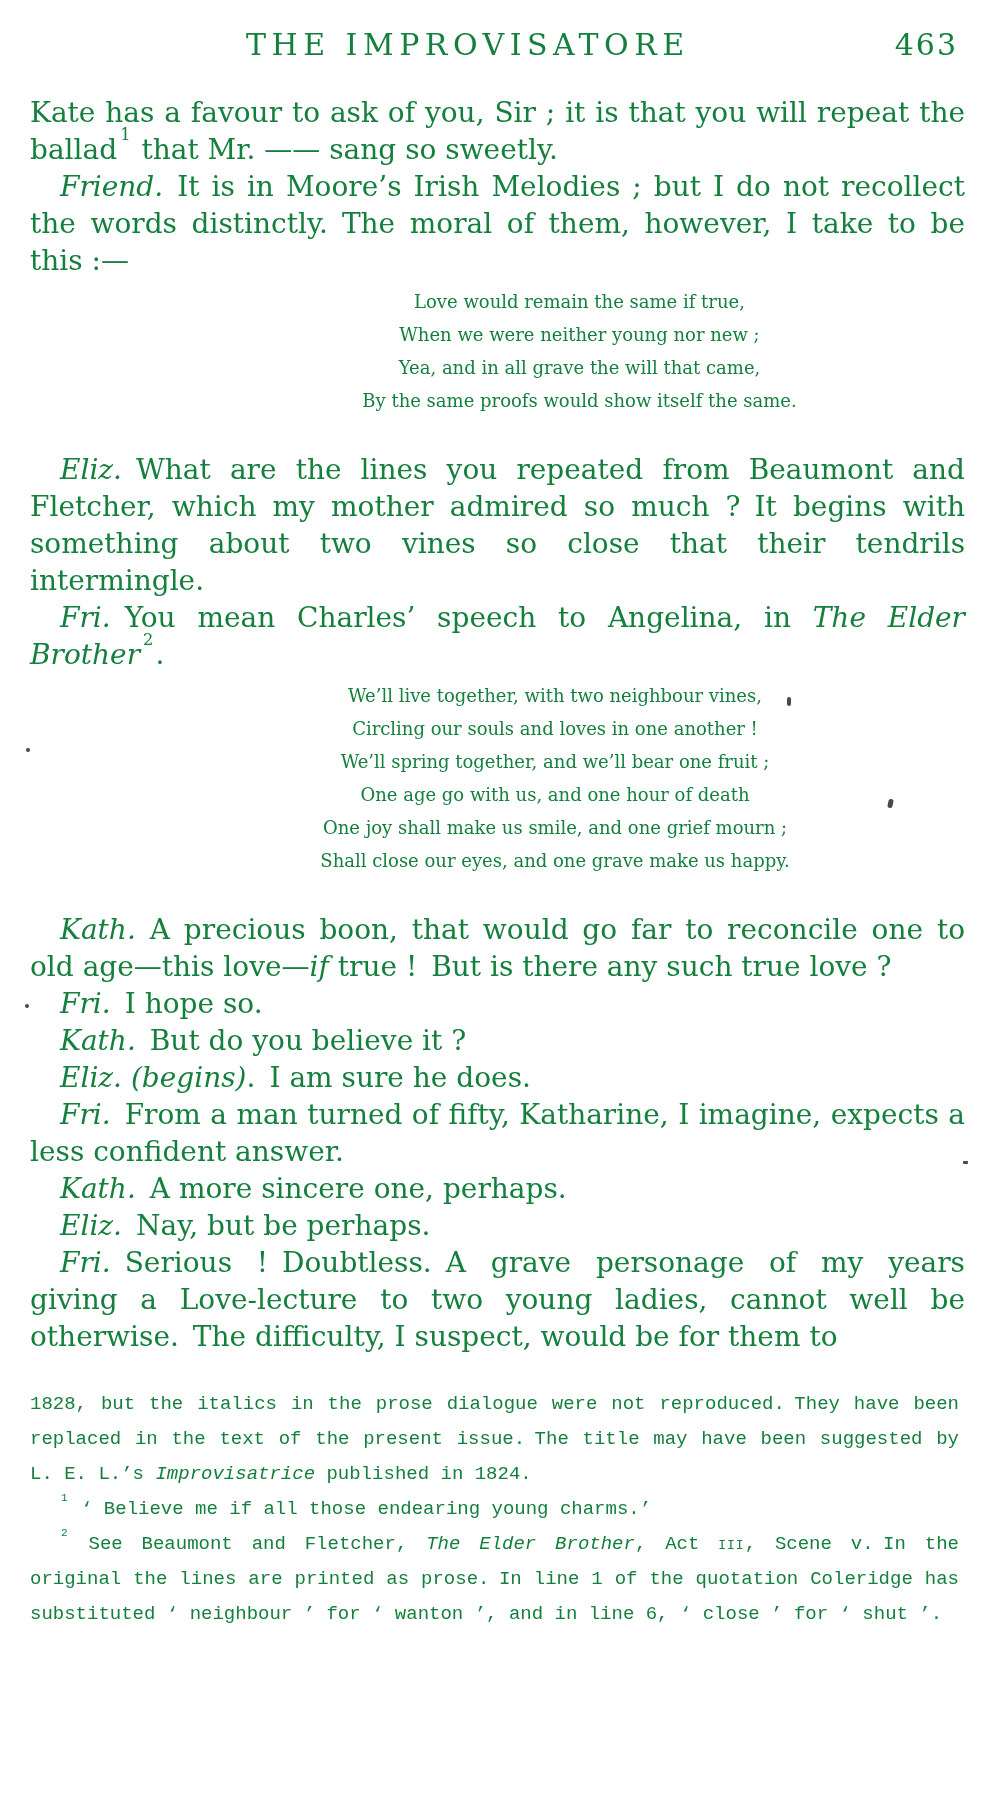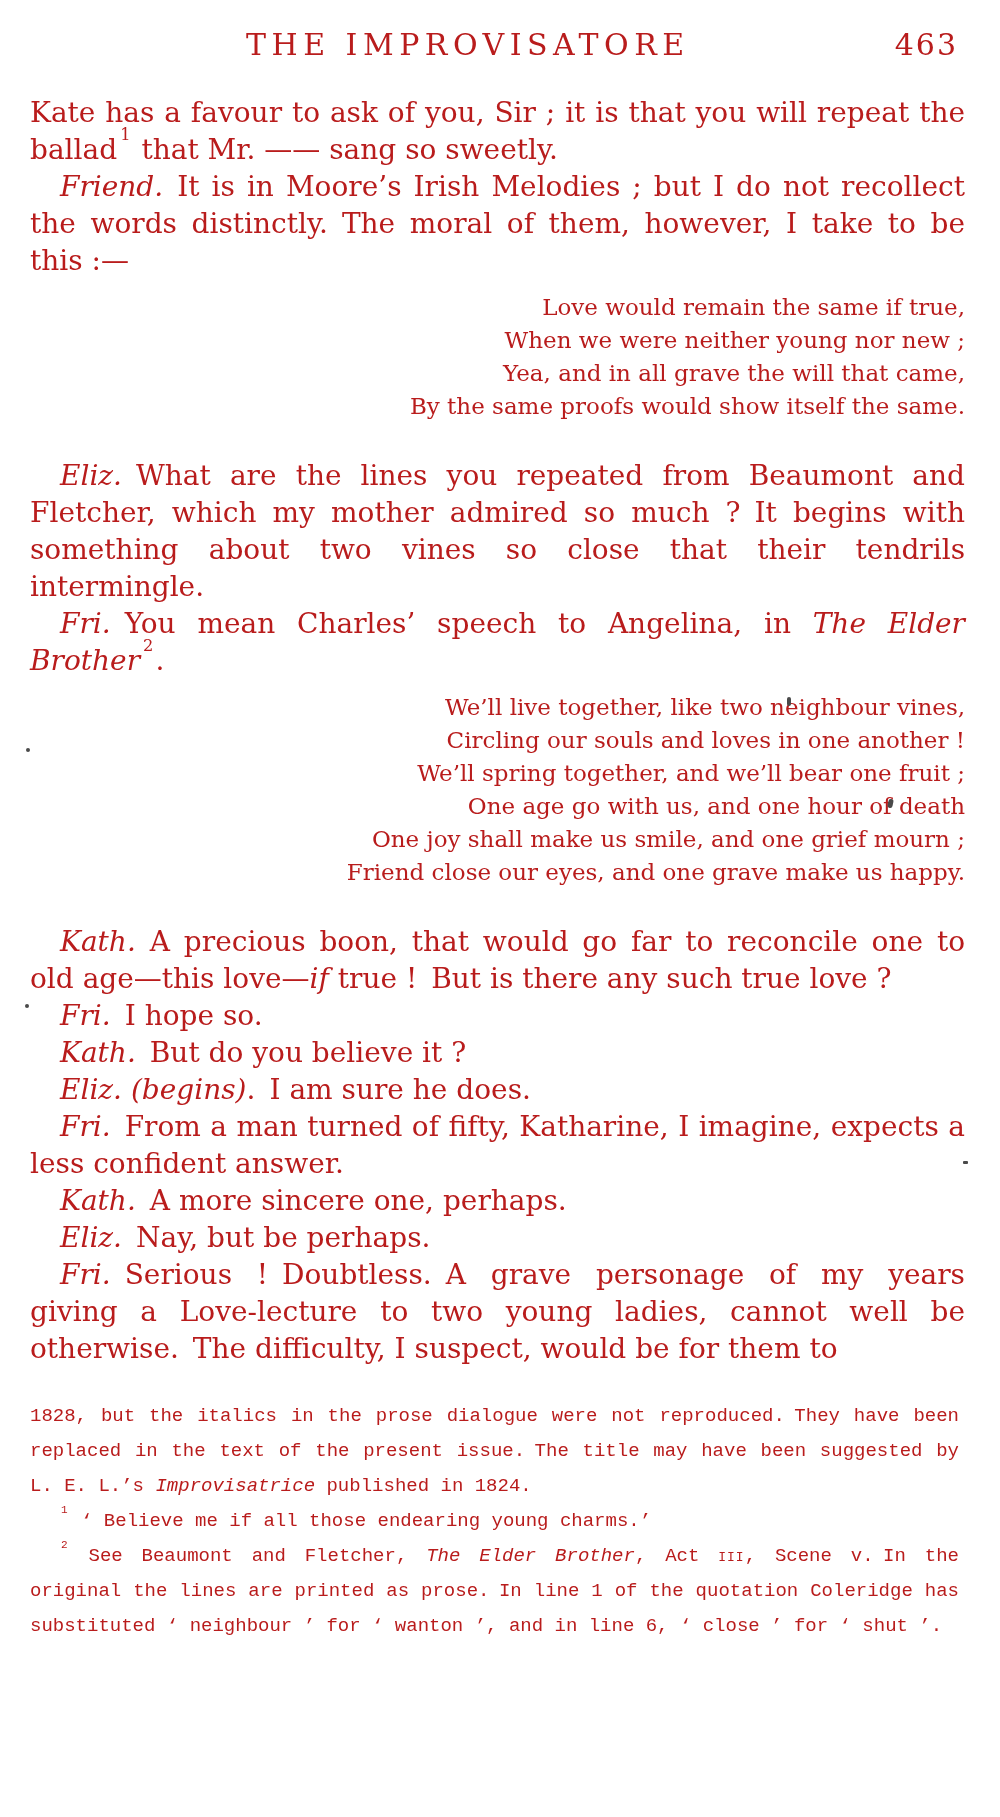--- a/index.html
+++ b/index.html
@@ -1,21 +1,21 @@
 <!DOCTYPE html>
 <html><head>
 <meta charset="utf-8">
 <style>
   html, body { margin: 0; padding: 0; background: #ffffff; }
   .page {
     position: relative;
     width: 1000px;
     height: 1817px;
     background: #ffffff;
-    color: #b91c1c;
+    color: #15803d;
     font-family: "DejaVu Serif", "Liberation Serif", serif;
     overflow: hidden;
   }
   .page-header { position: relative; height: 94px; }
   .running-title {
     position: absolute;
     left: 246px;
     top: 27px;
     font-size: 30px;
     letter-spacing: 5.5px;
@@ -39,24 +39,24 @@
   .it { font-style: italic; }
   .sc { font-variant: small-caps; letter-spacing: 1px; }
   sup {
     font-size: 0.58em;
     line-height: 0;
     position: relative;
     top: -0.52em;
     margin: 0 2px 0 3px;
   }
   .verse {
-    font-size: 23px;
+    font-size: 18px;
     line-height: 33px;
-    text-align: right;
-    margin-top: 12px;
+    text-align: center;
+    margin-top: 6px;
     margin-bottom: 34px;
   }
   .verse-line { white-space: nowrap; }
   .footnotes {
     margin: 32px 41px 0 30px;
     font-size: 19px;
     line-height: 35px;
     text-align: justify;
     font-family: Liberation Mono, monospace;
   }
@@ -87,26 +87,26 @@
       <p class="para indent"><span class="it">Friend.</span><span> It is in Moore’s Irish Melodies&nbsp;; but I do not recollect the words distinctly. The moral of them, however, I take to be this&nbsp;:—</span></p>
       <div class="verse" style="margin-left: 164px;">
         <div class="verse-line">Love would remain the same if true,</div>
         <div class="verse-line">When we were neither young nor new&nbsp;;</div>
         <div class="verse-line">Yea, and in all grave the will that came,</div>
         <div class="verse-line">By the same proofs would show itself the same.</div>
       </div>
       <p class="para indent"><span class="it">Eliz.</span><span> What are the lines you repeated from Beaumont and Fletcher, which my mother admired so much&nbsp;? It begins with something about two vines so close that their tendrils intermingle.</span></p>
       <p class="para indent"><span class="it">Fri.</span><span> You mean Charles’ speech to Angelina, in </span><span class="it">The Elder Brother</span><sup>2</sup><span>.</span></p>
       <div class="verse" style="margin-left: 115px;">
-        <div class="verse-line">We’ll live together, like two neighbour vines,</div>
+        <div class="verse-line">We’ll live together, with two neighbour vines,</div>
         <div class="verse-line">Circling our souls and loves in one another&nbsp;!</div>
         <div class="verse-line">We’ll spring together, and we’ll bear one fruit&nbsp;;</div>
         <div class="verse-line">One age go with us, and one hour of death</div>
         <div class="verse-line">One joy shall make us smile, and one grief mourn&nbsp;;</div>
-        <div class="verse-line">Friend close our eyes, and one grave make us happy.</div>
+        <div class="verse-line">Shall close our eyes, and one grave make us happy.</div>
       </div>
       <p class="para indent"><span class="it">Kath.</span><span> A precious boon, that would go far to reconcile one to old age—this love—</span><span class="it">if</span><span> true&nbsp;! But is there any such true love&nbsp;?</span></p>
       <p class="para indent"><span class="it">Fri.</span><span> I hope so.</span></p>
       <p class="para indent"><span class="it">Kath.</span><span> But do you believe it&nbsp;?</span></p>
       <p class="para indent"><span class="it">Eliz.</span><span> </span><span class="it">(begins)</span><span>. I am sure he does.</span></p>
       <p class="para indent"><span class="it">Fri.</span><span> From a man turned of fifty, Katharine, I imagine, expects a less confident answer.</span></p>
       <p class="para indent"><span class="it">Kath.</span><span> A more sincere one, perhaps.</span></p>
       <p class="para indent"><span class="it">Eliz.</span><span> Nay, but be perhaps.</span></p>
       <p class="para indent"><span class="it">Fri.</span><span> Serious&nbsp;! Doubtless. A grave personage of my years giving a Love-lecture to two young ladies, cannot well be otherwise. The difficulty, I suspect, would be for them to</span></p>
     </main>

